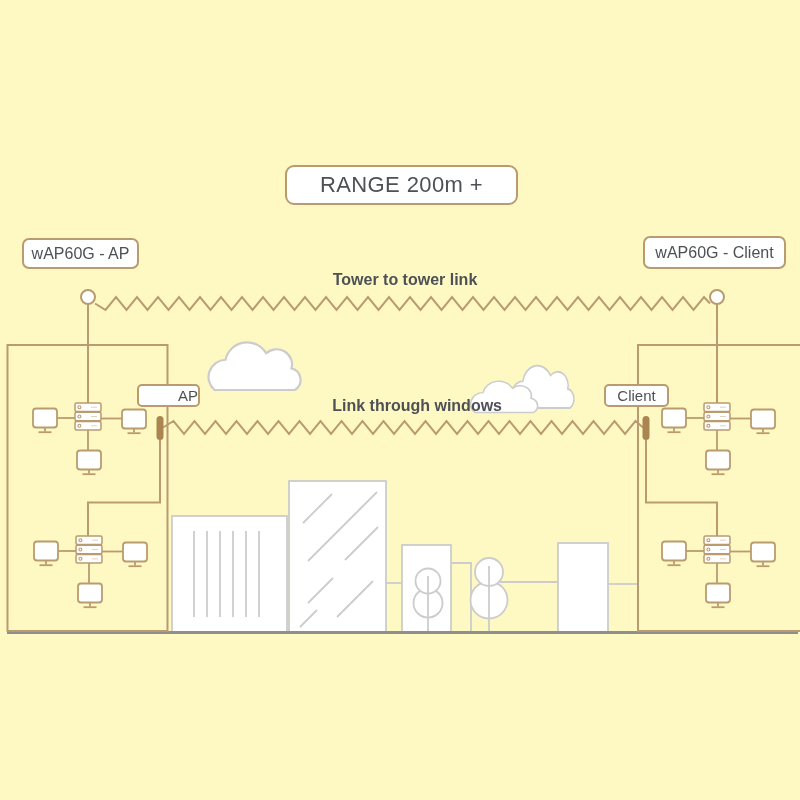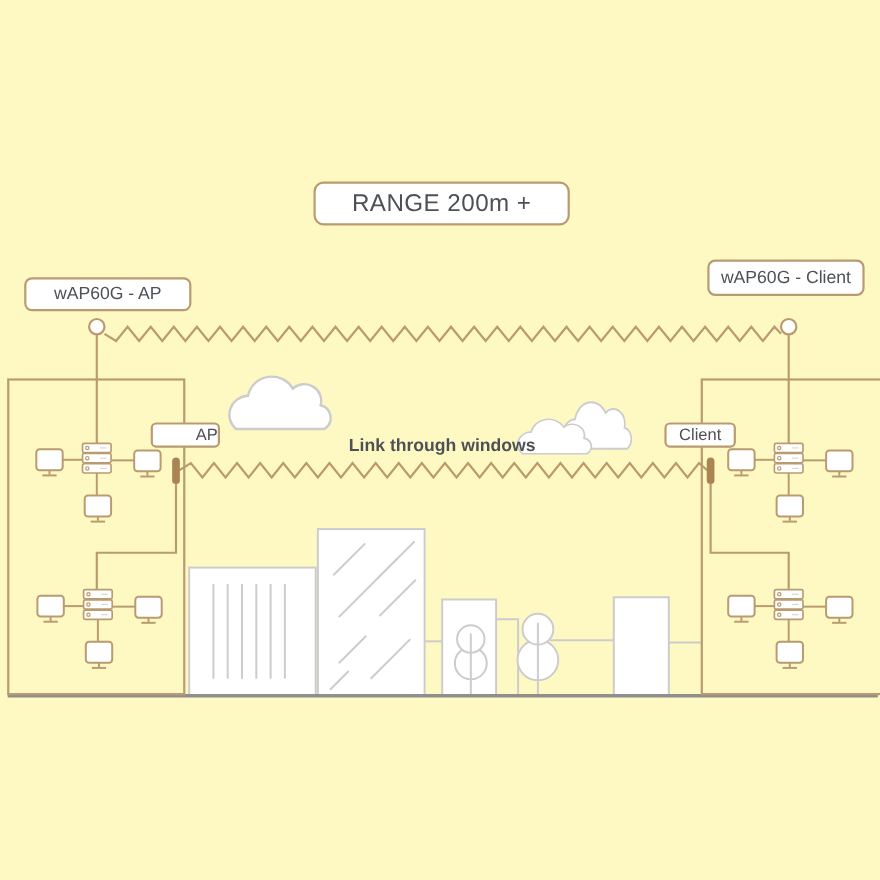--- a/index.html
+++ b/index.html
@@ -9,24 +9,24 @@
   html,body{margin:0;padding:0;background:#fff;}
   #stage{position:relative;width:800px;height:800px;background:#fef9c3;overflow:hidden;
          font-family:"Liberation Sans",sans-serif;color:var(--text);}
   #art{position:absolute;left:0;top:0;}
   .lbl{position:absolute;display:flex;align-items:center;justify-content:center;
        background:#fff;border:2px solid var(--accent);color:var(--text);
        box-sizing:border-box;white-space:nowrap;}
   .freetext{position:absolute;text-align:center;color:var(--text);font-weight:600;}
   #range-box{left:285px;top:165px;width:233px;height:40px;border-radius:9px;
              font-size:22px;letter-spacing:.4px;}
-  #ap-unit-box{left:22px;top:252px;width:152px;height:31px;border-radius:7px;font-size:16px;}
+  #ap-unit-box{left:22px;top:238px;width:117px;height:31px;border-radius:7px;font-size:16px;}
   #client-unit-box{left:643px;top:236px;width:143px;height:33px;border-radius:7px;font-size:16px;text-align:center;}
   #tower-link-label{left:305px;top:271px;width:200px;font-size:16px;}
-  #window-link-label{left:302px;top:397px;width:200px;font-size:16px;}
+  #window-link-label{left:302px;top:397px;width:200px;font-size:16px;text-align:right;}
   #ap-badge{left:137px;top:384px;width:63px;height:23px;border-radius:5px;font-size:15px;justify-content:flex-end;}
   #client-badge{left:604px;top:384px;width:65px;height:23px;border-radius:5px;font-size:15px;}
   .tan{stroke:var(--accent);fill:none;stroke-width:2;}
   .gray{stroke:var(--skyline);fill:none;stroke-width:1.8;}
   .grayfill{fill:#fff;stroke:var(--skyline);stroke-width:1.8;}
   .cloud{fill:#fff;stroke:var(--skyline);stroke-width:2;}
   .devbar{fill:var(--device);stroke:none;}
   .groundln{stroke:var(--ground);stroke-width:3;}
 </style>
 </head>
@@ -140,20 +140,21 @@
 
   <div id="range-box" class="lbl">
     <span>RANGE 200m +</span>
   </div>
   <div id="ap-unit-box" class="lbl">
     <span>wAP60G - AP</span>
   </div>
   <div id="client-unit-box" class="lbl">
     <span>wAP60G - Client</span>
   </div>
+  <div id="tower-link-label" class="freetext">Tower to tower link</div>
   <div id="window-link-label" class="freetext">Link through windows</div>
   <div id="ap-badge" class="lbl">
     <span>AP</span>
   </div>
   <div id="client-badge" class="lbl">
     <span>Client</span>
   </div>
 </div>
 
 </body></html>

